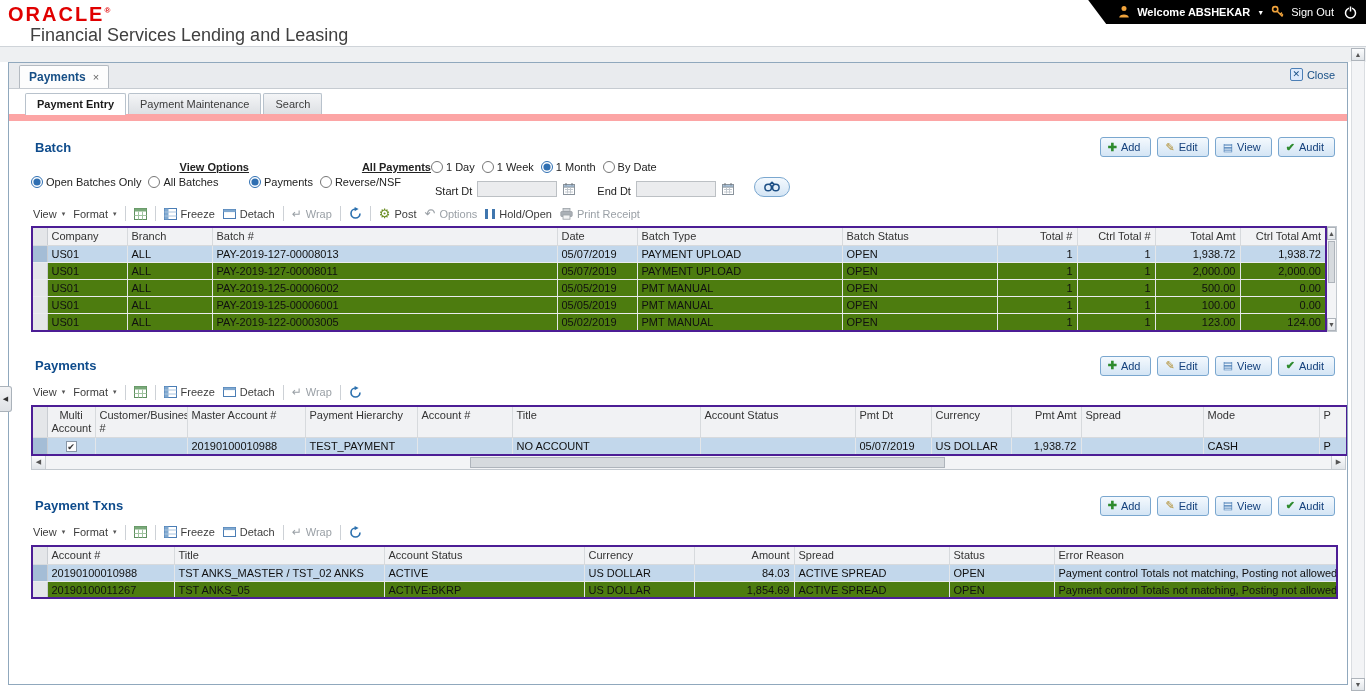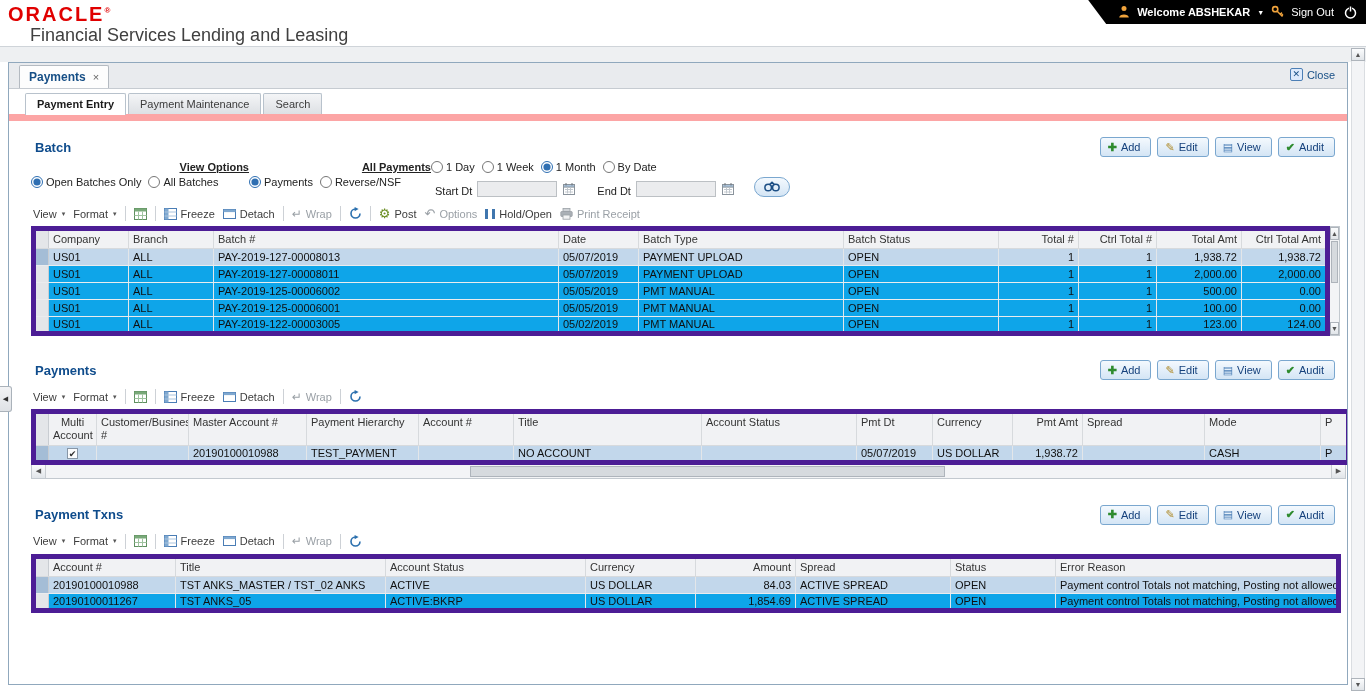--- a/index.html
+++ b/index.html
@@ -73,21 +73,21 @@
   .tbitem.disabled{color:#9aa0a6;}
   .tbsep{width:1px;height:15px;background:#cdd1d6;}
   .ti{line-height:1;display:inline-flex;align-items:center;}
   .ti.wrap{color:#9aa0a6;font-size:12px;}
   .ti.post{color:#6b8e23;font-size:13px;}
   .ti.reverse{color:#9aa0a6;font-size:13px;}
   .ti.hold{width:10px;height:10px;border-left:3px solid #3f76ae;border-right:3px solid #3f76ae;}
   .menucaret{font-size:7px;color:#555;margin-left:1px;}
 
   
-  table.grid{border-collapse:collapse;table-layout:fixed;border:5px solid #4c1d95;background:#0ea5e9;}
+  table.grid{border-collapse:collapse;table-layout:fixed;border:2px solid #4c1d95;background:#4d7c0f;}
   .grid th{background:#f1f2f4;border:1px solid #d7dadd;font-weight:normal;color:#333;padding:2px 4px;height:17px;overflow:hidden;white-space:normal;line-height:1.2;vertical-align:top;}
   .grid td{border-right:1px solid #e3e6e9;border-bottom:1px solid #eaecee;padding:1px 4px;height:17px;white-space:nowrap;overflow:hidden;color:#101010;vertical-align:middle;}
   .grid th.a-l,.grid td.a-l{text-align:left;}
   .grid th.a-r,.grid td.a-r{text-align:right;}
   .grid th.a-c,.grid td.a-c{text-align:center;}
   .grid .selcell{background:#e4e6e9;border-right:1px solid #c9cdd2;}
   .grid tr.sel td{background:#c2d7eb;}
   .grid tr.sel td.selcell{background:#a4bdd6;}
   .cb{display:inline-block;width:11px;height:11px;border:1px solid #8796a6;background:#fbfcfd;font-size:9px;line-height:10px;color:#333;text-align:center;}
 

